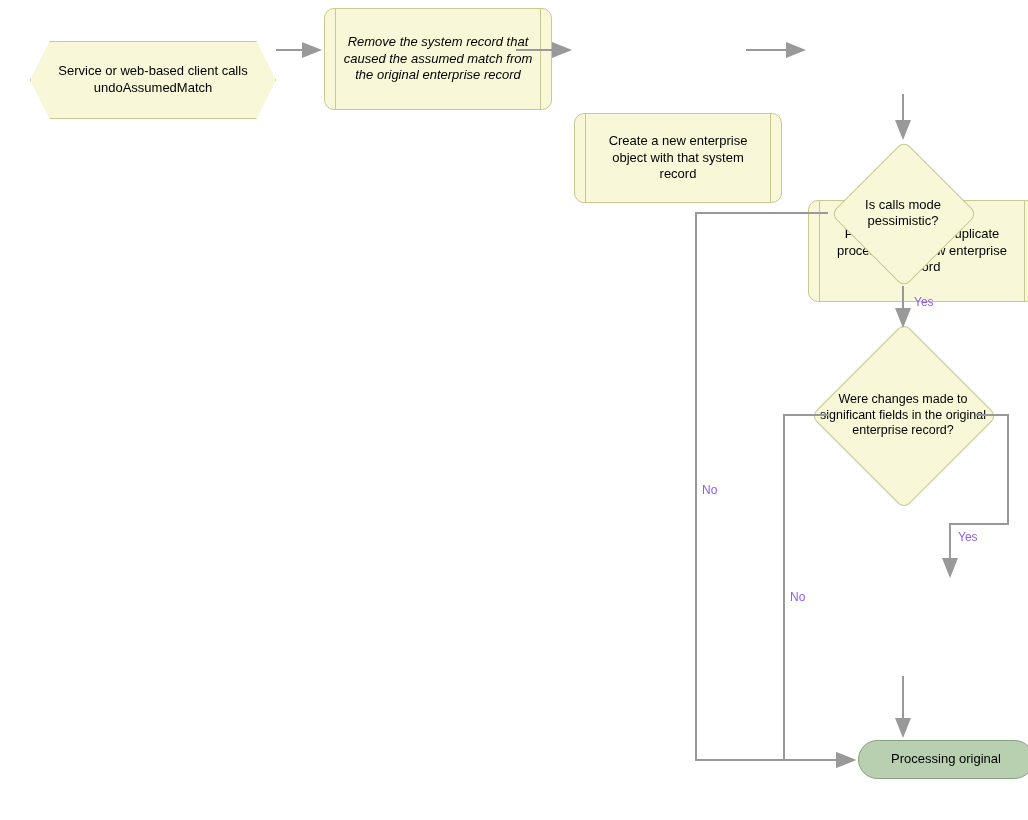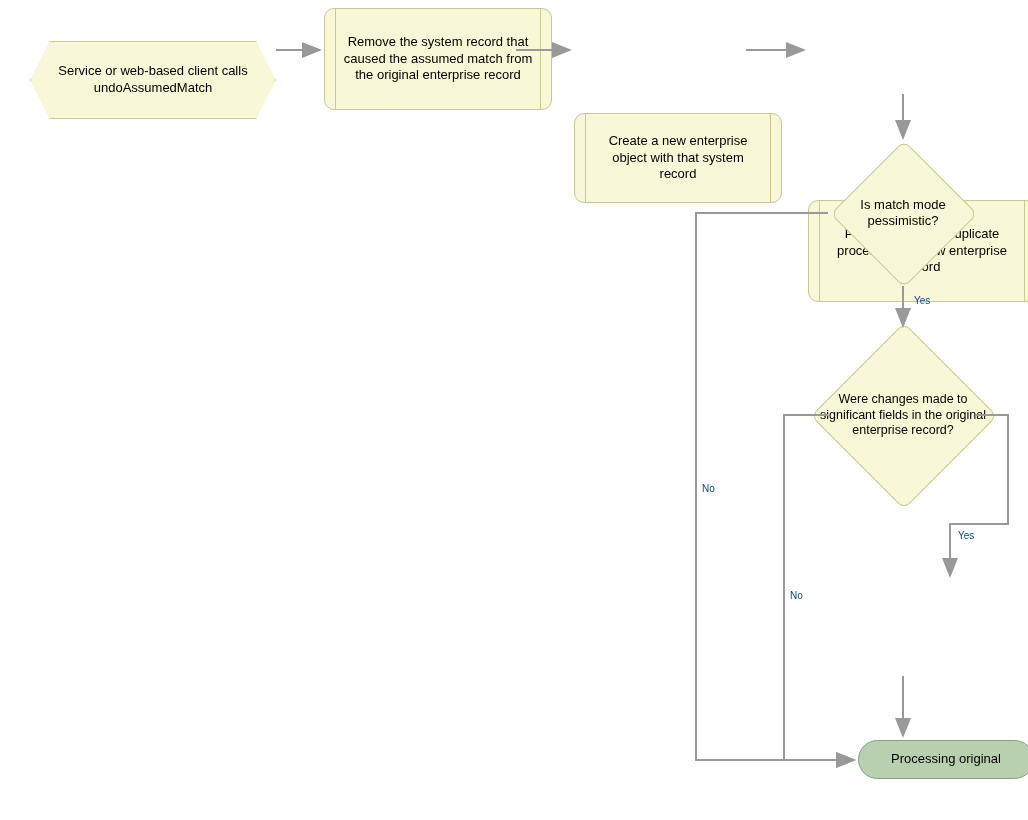--- a/index.html
+++ b/index.html
@@ -81,47 +81,47 @@
     svg.arrows {
       position: absolute;
       top: 0;
       left: 0;
       width: 1028px;
       height: 820px;
       pointer-events: none;
     }
     .edge-label {
       position: absolute;
-      font-size: 10px;
-      color: #0c4a6e;
+      font-size: 12px;
+      color: #8b5cf6;
       background: transparent;
     }
   </style>
 </head>
 <body>
 
 <div class="node hexagon" style="left:30px; top:20px; width:200px; height:60px;margin-top:21px;">
   <span>Service or web-based client calls undoAssumedMatch</span>
 </div>
 
-<div class="node process" style="left:324px; top:8px; width:190px; height:84px;">
+<div class="node process" style="left:324px; top:8px; width:190px; height:84px;font-style:italic;">
   <span>Remove the system record that caused the assumed match from the original enterprise record</span>
 </div>
 
 <div class="node process" style="left:574px; top:11px; width:170px; height:72px;">
   <span>Create a new enterprise object with that system record</span>
 </div>
 
 <div class="node process" style="left:808px; top:8px; width:190px; height:84px;">
   <span>Perform potential duplicate processing on new enterprise record</span>
 </div>
 
 <div class="diamond-wrap" style="left:852px; top:162px; width:102px; height:102px;">
   <div class="diamond"></div>
-  <div class="diamond-text">Is match mode pessimistic?</div>
+  <div class="diamond-text">Is calls mode pessimistic?</div>
 </div>
 
 <div class="diamond-wrap" style="left:838px; top:350px; width:130px; height:130px;">
   <div class="diamond"></div>
   <div class="diamond-text" style="width:130%; font-size:12.5px;">Were changes made to significant fields in the original enterprise record?</div>
 </div>
 
 <div class="node terminal" style="left:858px; top:740px; width:130px;">
   <span>Processing original</span>
 </div>

